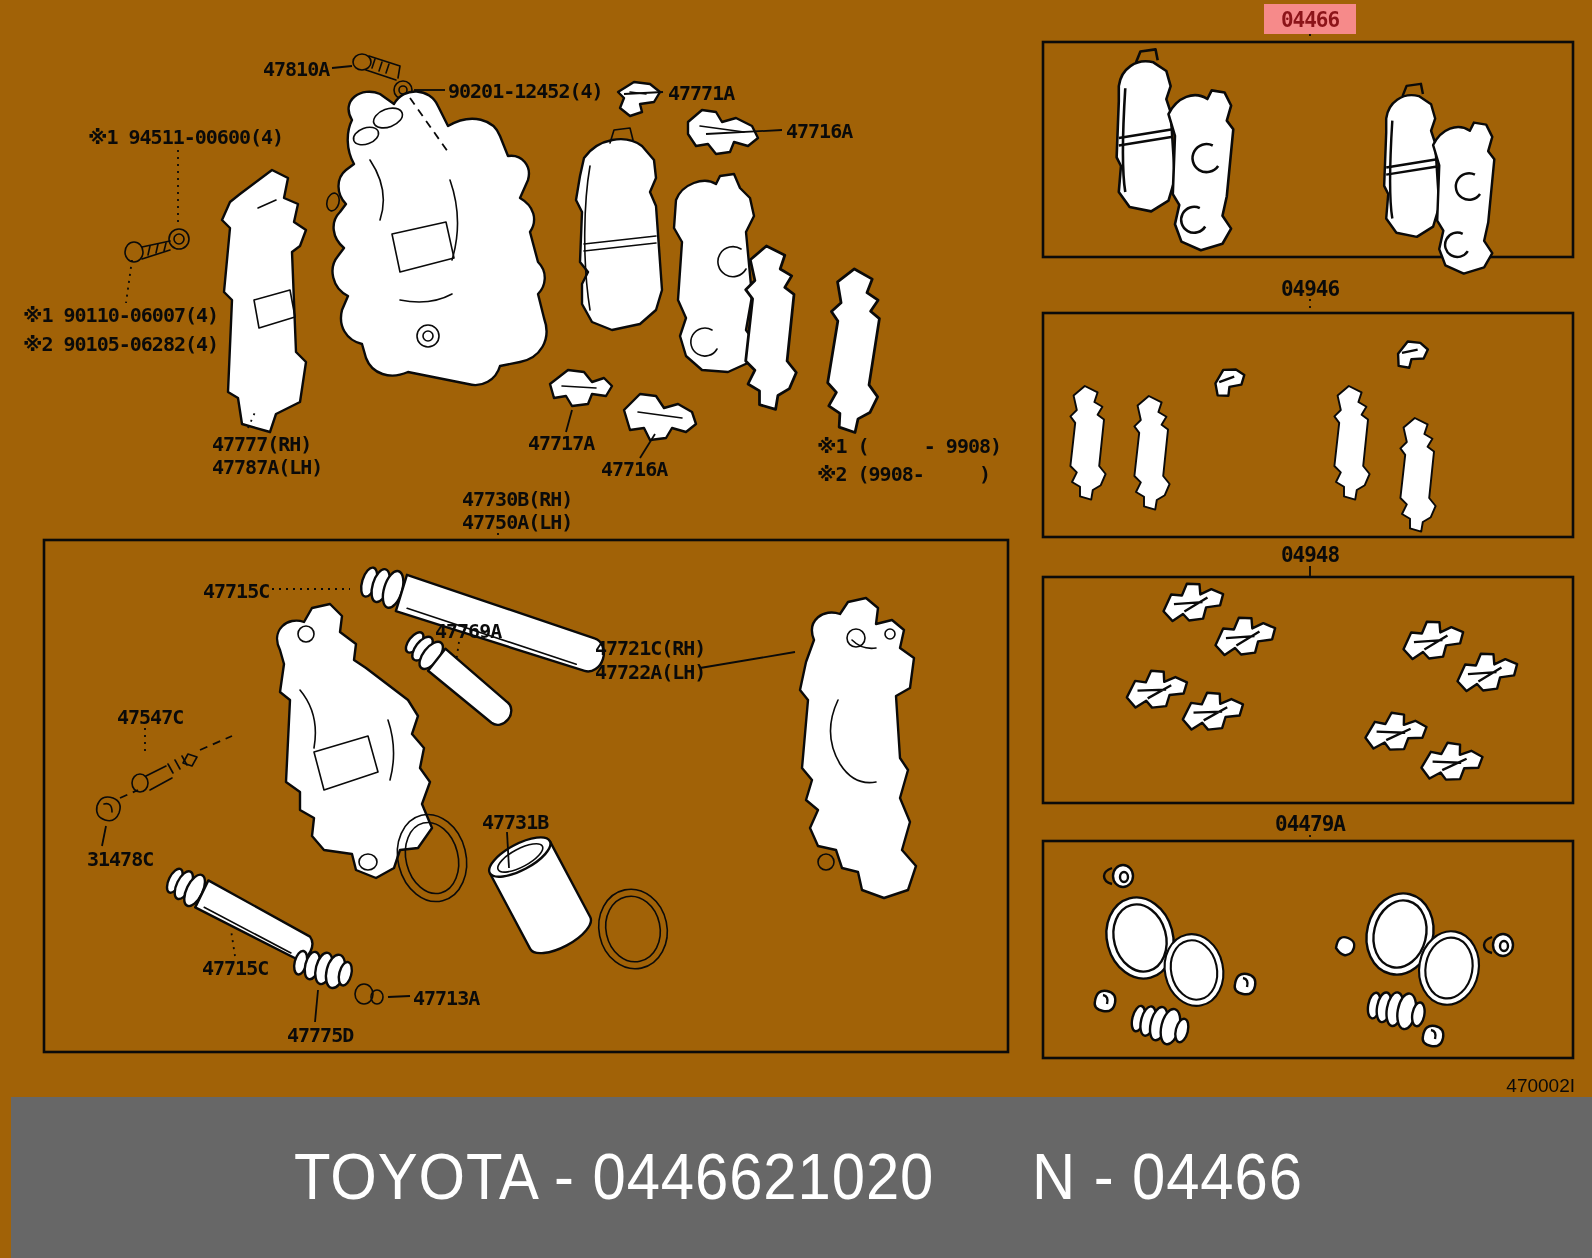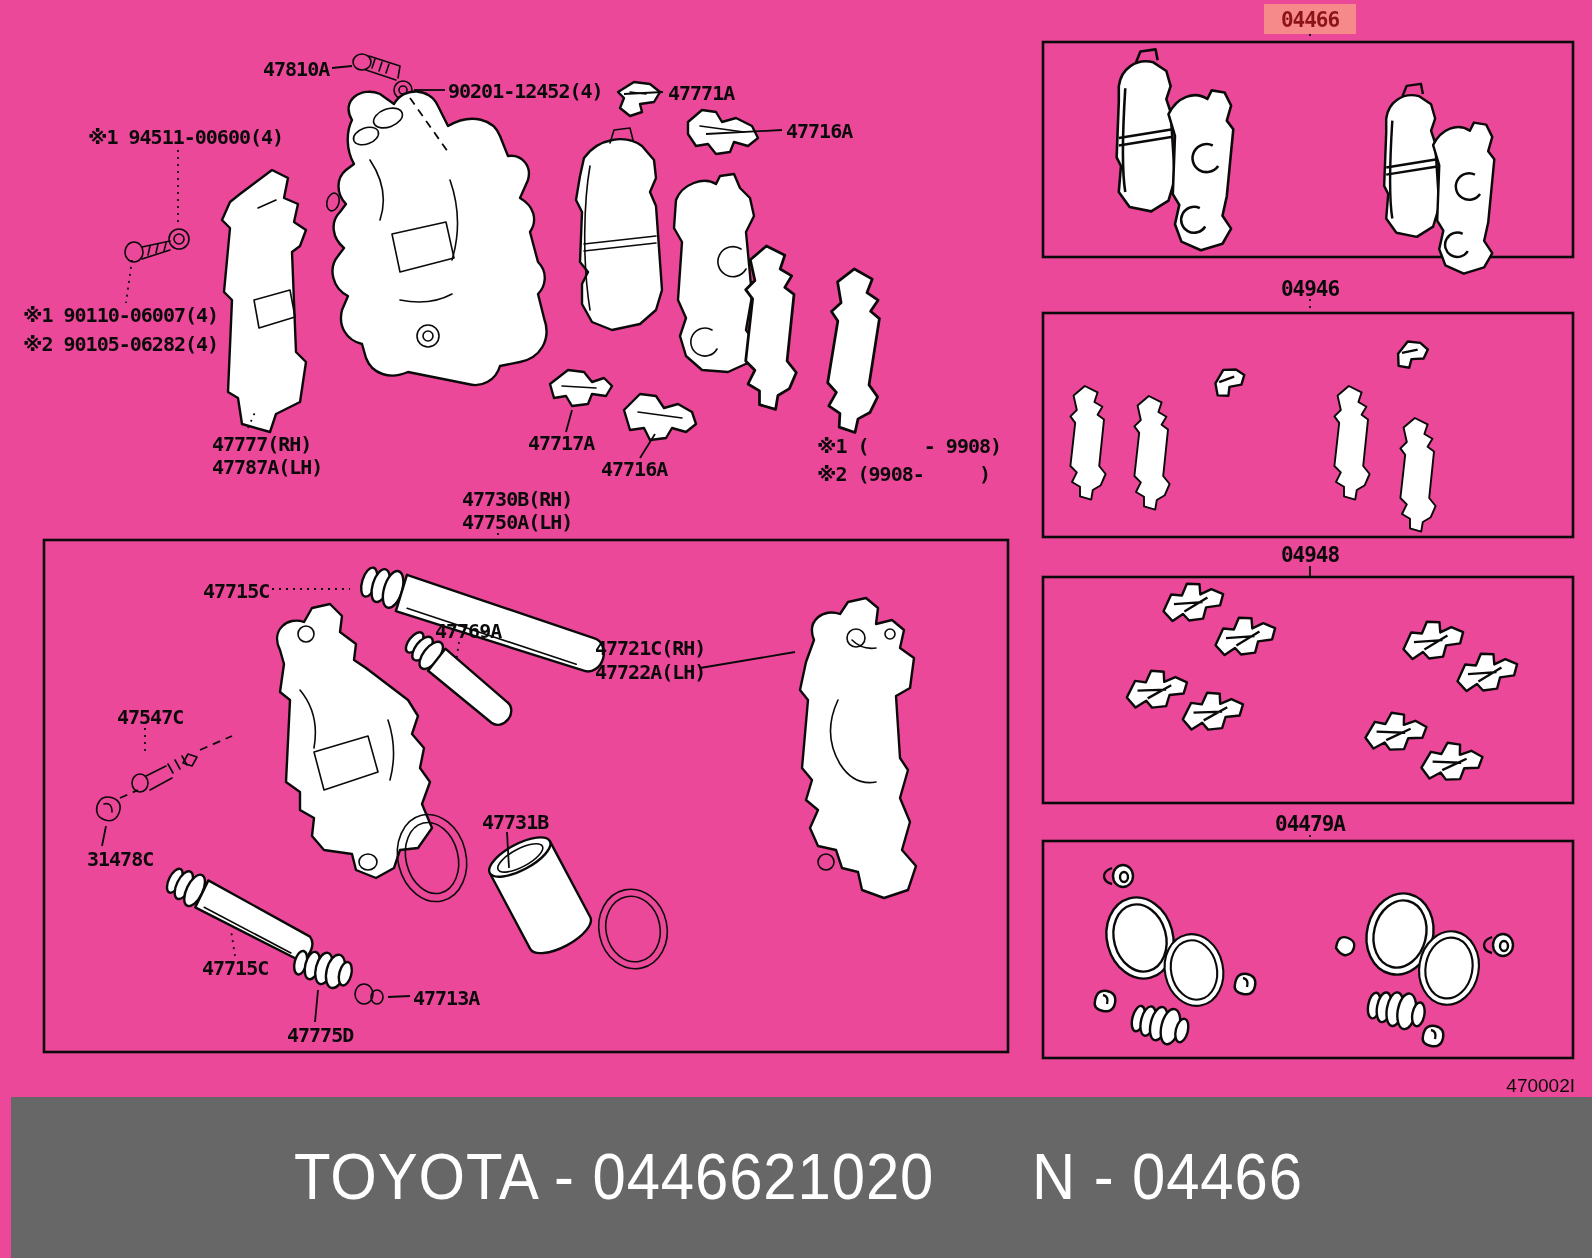--- a/index.html
+++ b/index.html
@@ -1,16 +1,16 @@
 <!DOCTYPE html>
 <html><head>
 <meta charset="utf-8">
 <style>
   html,body{margin:0;padding:0;background:#fff;}
-  .screen{position:relative;width:1592px;height:1258px;background:#ec4899;overflow:hidden;
+  .screen{position:relative;width:1592px;height:1258px;background:#a16207;overflow:hidden;
           font-family:"DejaVu Sans", sans-serif;}
   svg text{user-select:none;}
   .lbl{font-family:"DejaVu Sans Mono","DejaVu Sans",monospace;font-weight:bold;
        font-size:20px;fill:#0a0a0a;letter-spacing:-1px;white-space:pre;}
   .kitlbl{font-family:"DejaVu Sans Mono","DejaVu Sans",monospace;font-weight:bold;
        font-size:21px;letter-spacing:-1px;text-anchor:middle;}
   .corner{font-family:"Liberation Sans",sans-serif;font-size:19px;fill:#0a0a0a;text-anchor:end;}
   .lnf{stroke:#0a0a0a;stroke-width:2.4;fill:#ffffff;stroke-linejoin:round;}
   .det{stroke:#0a0a0a;stroke-width:1.6;fill:none;stroke-linecap:round;stroke-linejoin:round;}
   .leader{stroke:#0a0a0a;stroke-width:1.8;fill:none;}

